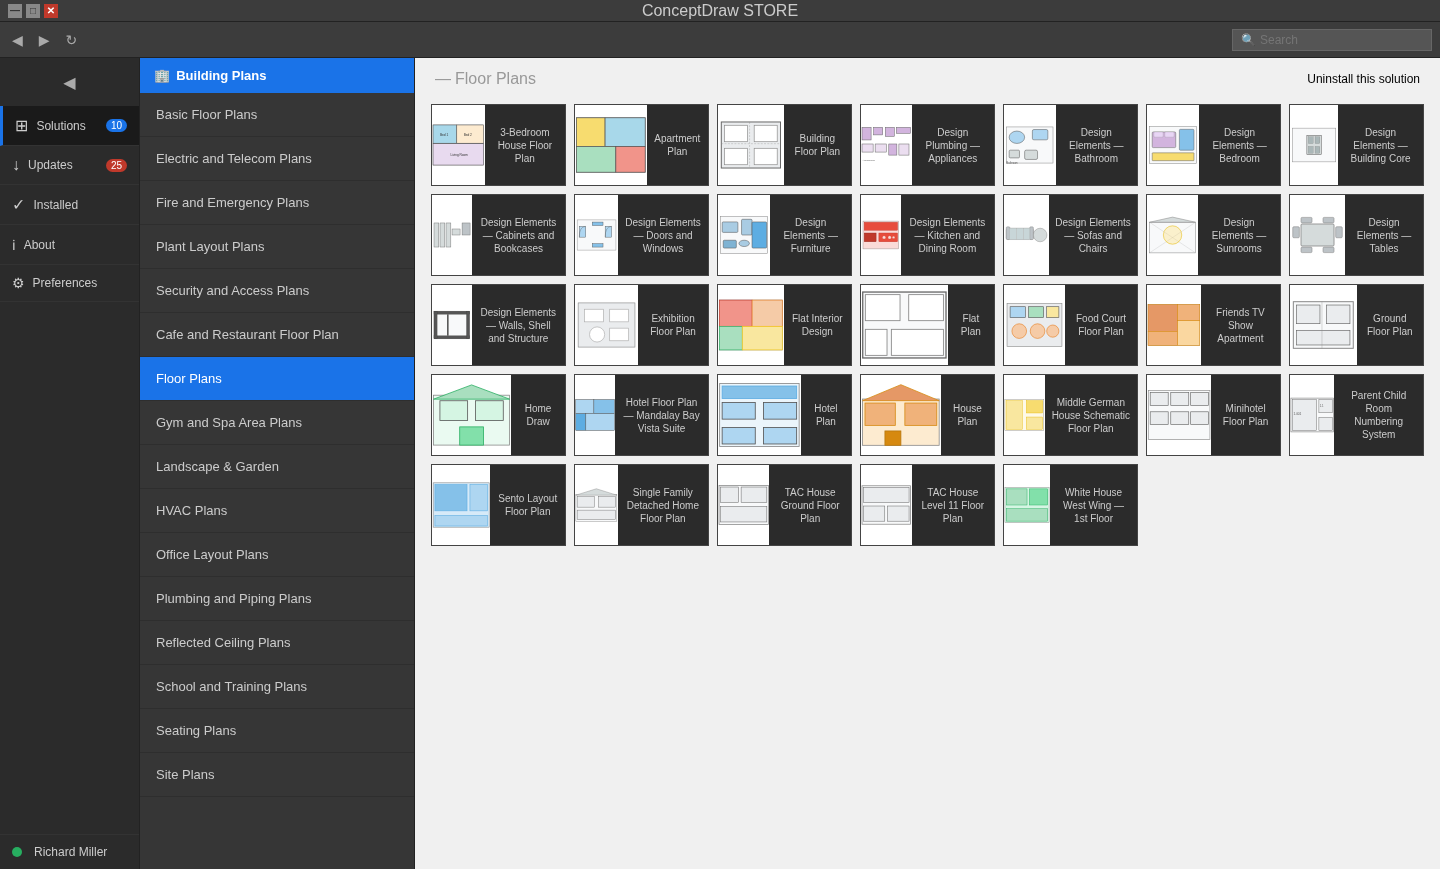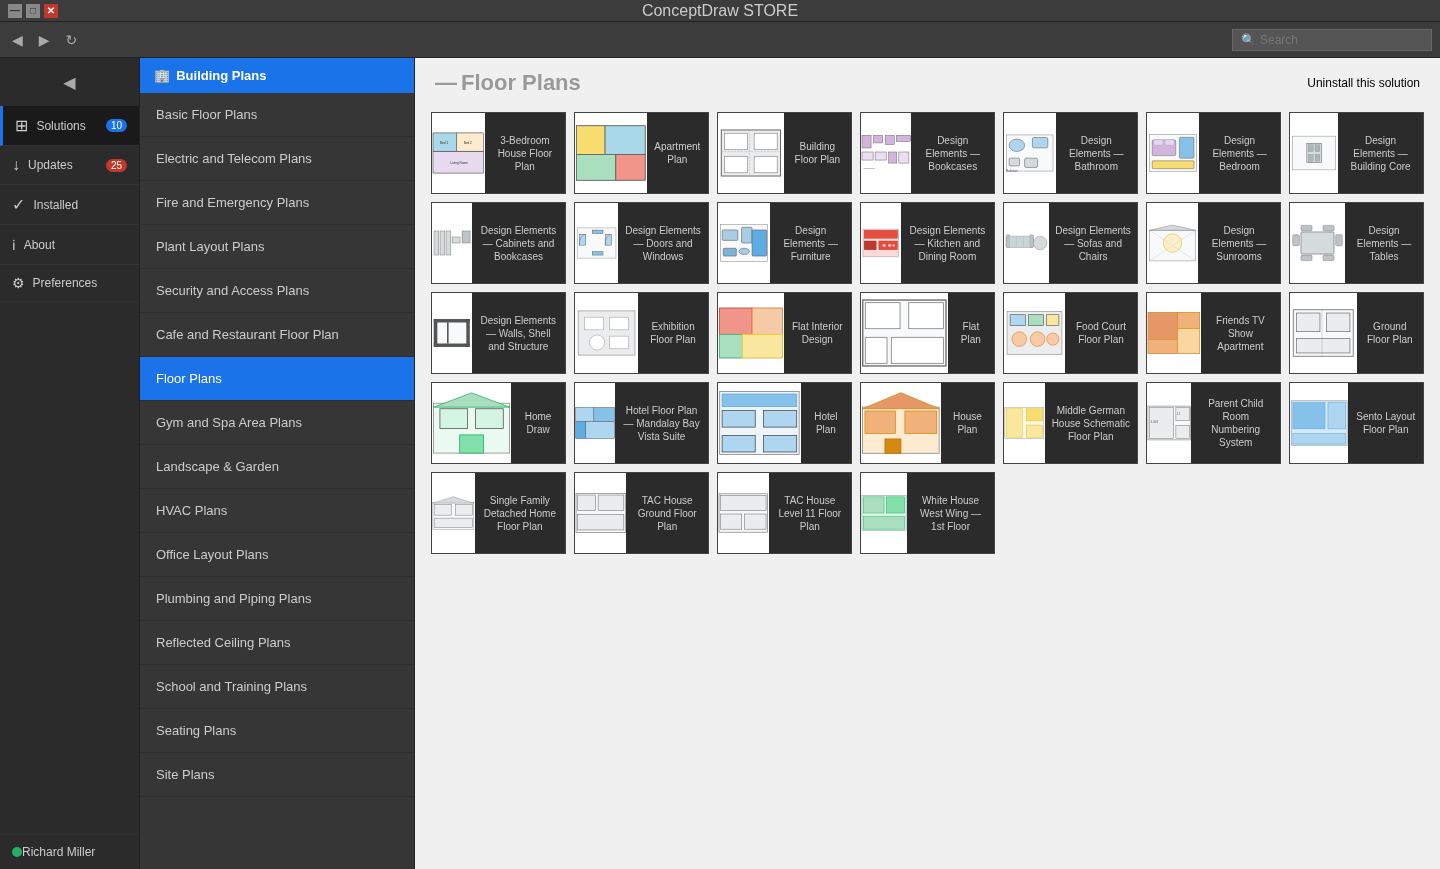--- a/index.html
+++ b/index.html
@@ -103,21 +103,21 @@
       padding: 1px 5px;
       margin-left: auto;
     }
     .badge.red { background: #c0392b; }
 
     .user-area {
       margin-top: auto;
       padding: 10px 12px;
       display: flex;
       align-items: center;
-      gap: 0;
+      gap: 12px;
       border-top: 1px solid #333;
     }
     .user-dot { width: 10px; height: 10px; background: #27ae60; border-radius: 50%; flex-shrink: 0; }
     .user-name { font-size: 12px; color: #ccc; }
 
     
     .nav-panel {
       width: 275px;
       background: #363636;
       border-right: 1px solid #222;
@@ -155,23 +155,23 @@
       overflow: hidden;
     }
     .content-header {
       padding: 12px 20px 6px;
       display: flex;
       justify-content: space-between;
       align-items: center;
       flex-shrink: 0;
     }
     .content-title {
-      font-size: 22px;
+      font-size: 16px;
       color: #555;
-      font-weight: 700;
+      font-weight: 400;
     }
     .content-title span { color: #999; margin-right: 4px; }
     .uninstall-link { font-size: 12px; color: #000000; cursor: pointer; text-decoration: none; }
 
     .grid-container {
       padding: 10px 16px;
       overflow-y: auto;
       flex: 1;
       display: grid;
       grid-template-columns: repeat(7, 1fr);
@@ -350,21 +350,21 @@
               <rect x="25" y="5" width="18" height="15" fill="#d2b4de" stroke="#666" stroke-width="1"></rect>
               <rect x="48" y="5" width="18" height="18" fill="#d2b4de" stroke="#666" stroke-width="1"></rect>
               <rect x="70" y="5" width="28" height="12" fill="#d2b4de" stroke="#666" stroke-width="1"></rect>
               <rect x="2" y="38" width="22" height="16" fill="#ebdef0" stroke="#666" stroke-width="1"></rect>
               <rect x="28" y="38" width="22" height="16" fill="#ebdef0" stroke="#666" stroke-width="1"></rect>
               <rect x="55" y="38" width="16" height="22" fill="#d2b4de" stroke="#666" stroke-width="1"></rect>
               <rect x="75" y="38" width="20" height="22" fill="#ebdef0" stroke="#666" stroke-width="1"></rect>
               <text x="3" y="72" font-size="5" fill="#555">Appliances</text>
             </svg>
           </div>
-          <div class="grid-item-label">Design Elements — Bookcases</div>
+          <div class="grid-item-label">Design Plumbing — Appliances</div>
         </div>
         <div class="grid-item">
           <div class="grid-item-preview">
             <svg viewBox="0 0 100 80" xmlns="http://www.w3.org/2000/svg">
               <rect x="5" y="5" width="90" height="70" fill="#f8f9fa" stroke="#888" stroke-width="1"></rect>
               <ellipse cx="25" cy="25" rx="15" ry="12" fill="#aed6f1" stroke="#555" stroke-width="1"></ellipse>
               <rect x="55" y="10" width="30" height="20" rx="3" fill="#aed6f1" stroke="#555" stroke-width="1"></rect>
               <rect x="10" y="50" width="20" height="15" rx="2" fill="#d5dbdb" stroke="#555" stroke-width="1"></rect>
               <rect x="40" y="50" width="25" height="18" rx="3" fill="#d5dbdb" stroke="#555" stroke-width="1"></rect>
               <text x="5" y="76" font-size="5" fill="#555">Bathroom</text>
@@ -634,20 +634,34 @@
               <rect x="5" y="5" width="40" height="70" fill="#f9e79f" stroke="#e5b700" stroke-width="1"></rect>
               <rect x="55" y="5" width="40" height="30" fill="#f7dc6f" stroke="#e5b700" stroke-width="1"></rect>
               <rect x="55" y="45" width="40" height="30" fill="#f9e79f" stroke="#e5b700" stroke-width="1"></rect>
             </svg>
           </div>
           <div class="grid-item-label">Middle German House Schematic Floor Plan</div>
         </div>
         <div class="grid-item">
           <div class="grid-item-preview">
             <svg viewBox="0 0 100 80" xmlns="http://www.w3.org/2000/svg">
+              <rect x="2" y="2" width="96" height="76" fill="#f8f9fa" stroke="#888" stroke-width="1"></rect>
+              <rect x="5" y="5" width="28" height="20" fill="#eaecee" stroke="#666" stroke-width="1"></rect>
+              <rect x="37" y="5" width="28" height="20" fill="#eaecee" stroke="#666" stroke-width="1"></rect>
+              <rect x="68" y="5" width="28" height="20" fill="#eaecee" stroke="#666" stroke-width="1"></rect>
+              <rect x="5" y="35" width="28" height="20" fill="#eaecee" stroke="#666" stroke-width="1"></rect>
+              <rect x="37" y="35" width="28" height="20" fill="#eaecee" stroke="#666" stroke-width="1"></rect>
+              <rect x="68" y="35" width="28" height="20" fill="#eaecee" stroke="#666" stroke-width="1"></rect>
+            </svg>
+          </div>
+          <div class="grid-item-label">Minihotel Floor Plan</div>
+        </div>
+        <div class="grid-item">
+          <div class="grid-item-preview">
+            <svg viewBox="0 0 100 80" xmlns="http://www.w3.org/2000/svg">
               <rect x="2" y="2" width="96" height="76" fill="#f8f9fa" stroke="#888" stroke-width="1.5"></rect>
               <rect x="5" y="5" width="55" height="70" fill="#eaecee" stroke="#666" stroke-width="1"></rect>
               <rect x="65" y="5" width="30" height="30" fill="#eaecee" stroke="#666" stroke-width="1"></rect>
               <rect x="65" y="45" width="30" height="30" fill="#eaecee" stroke="#666" stroke-width="1"></rect>
               <text x="8" y="40" font-size="7" fill="#555">1.001</text>
               <text x="67" y="22" font-size="6" fill="#555">1.1</text>
             </svg>
           </div>
           <div class="grid-item-label">Parent Child Room Numbering System</div>
         </div>

